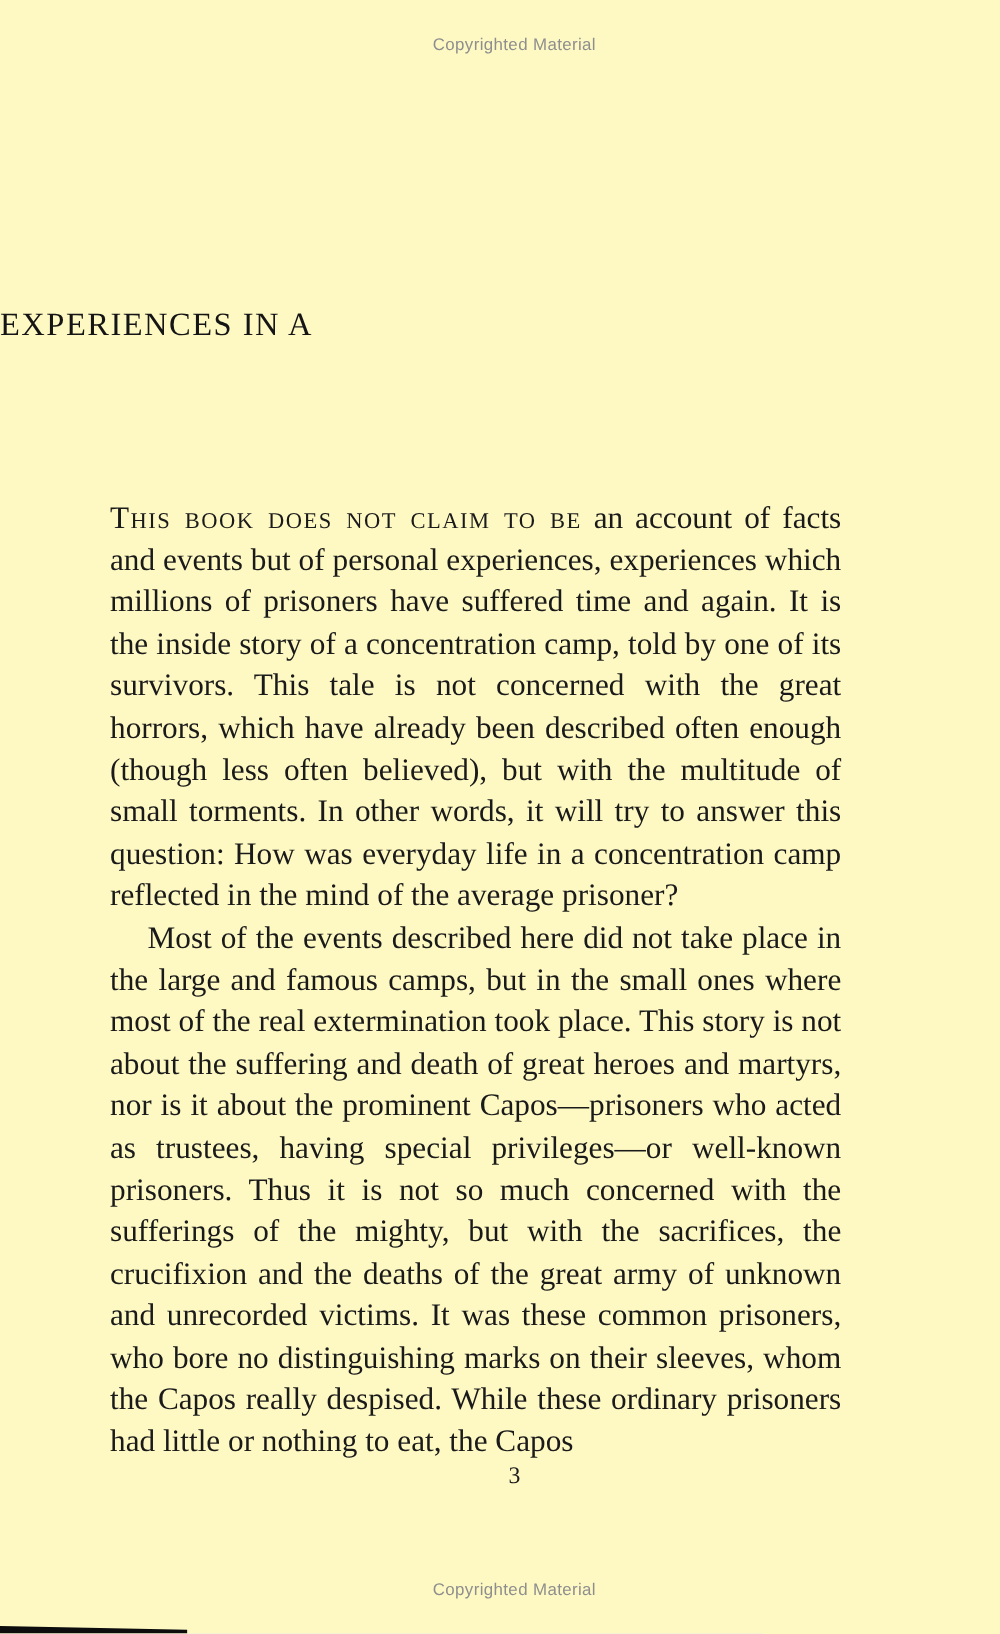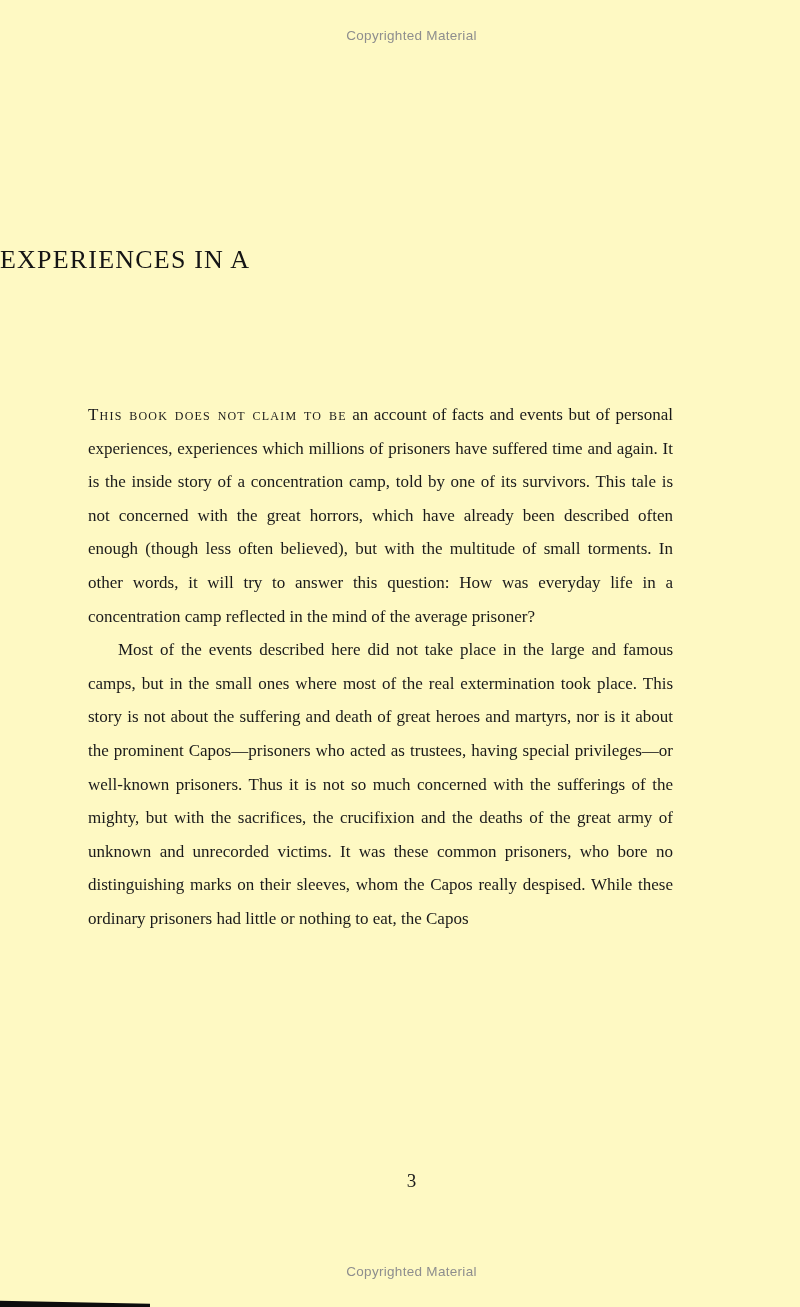--- a/index.html
+++ b/index.html
@@ -44,21 +44,21 @@
     line-height: 47px;
     letter-spacing: 1.2px;
     color: #151515;
   }
 
   .body-text {
     position: absolute;
     top: 398px;
     left: 88px;
     width: 585px;
-    font-size: 17px;
+    font-size: 25px;
     line-height: 33.6px;
     text-align: justify;
   }
   .body-text p {
     margin: 0;
   }
   .body-text p.indent {
     text-indent: 30px;
   }
   .lead-in {

